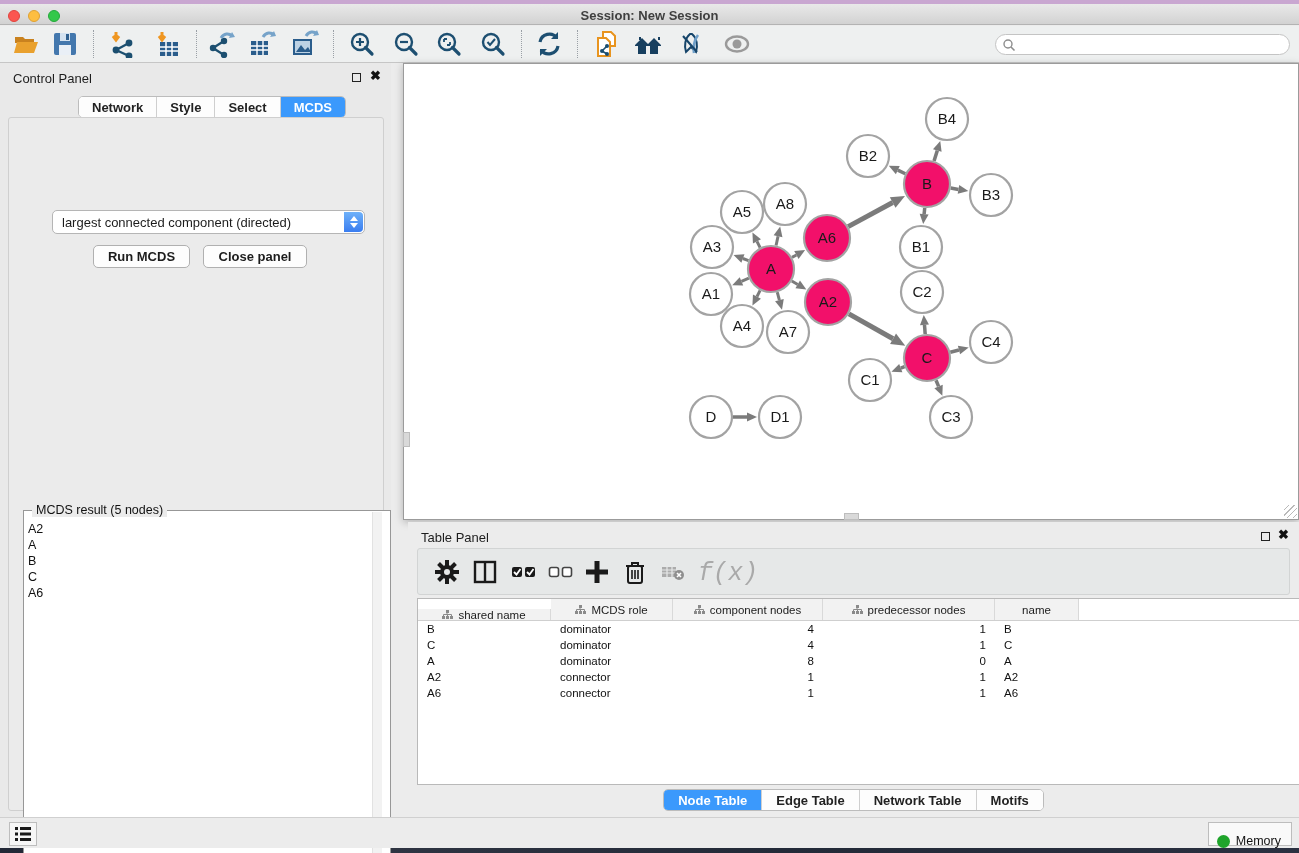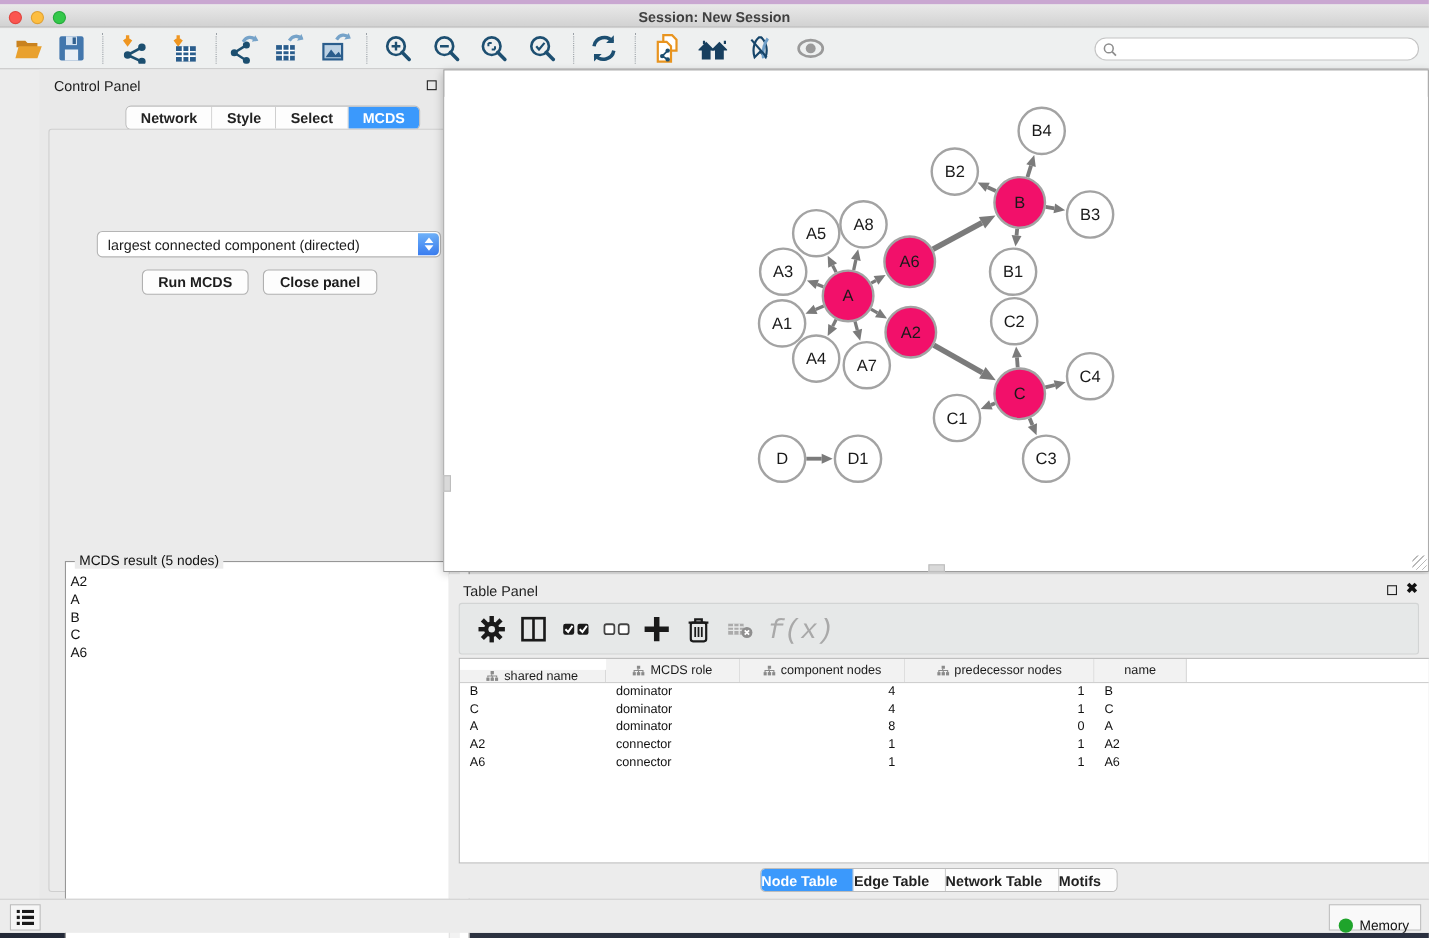--- a/index.html
+++ b/index.html
@@ -22,21 +22,21 @@
 
   
   .toolbar { position:absolute; left:0; top:26px; width:1299px; height:37px;
     background:#eef0f0; border-bottom:1px solid #c6c6c6; }
   .tb-icon { position:absolute; top:4px; width:28px; height:28px; cursor:default; }
   .tb-div { position:absolute; top:4px; height:28px; border-left:1px dotted #9aa0a6; width:0; }
   .searchbox { position:absolute; left:995px; top:8px; width:295px; height:21px;
     background:#fff; border:1px solid #c4c4c4; border-radius:11px; display:flex; align-items:center; padding-left:6px; }
 
   
-  .control-panel { position:absolute; left:0; top:63px; width:391px; height:754px; background:#e9e9e9;margin-left:36px; }
+  .control-panel { position:absolute; left:0; top:63px; width:391px; height:754px; background:#e9e9e9; }
   .panel-header { position:absolute; left:0; top:0; width:100%; height:28px; }
   .panel-title { position:absolute; left:13px; top:8px; font-size:13px; color:#1d1d1d; }
   .float-box { position:absolute; width:9px; height:9px; border:1.5px solid #222; top:10px; }
   .close-x { position:absolute; top:5px; font-size:13px; font-weight:bold; color:#111; }
   .cp-float { right:30px; } .cp-close { right:10px; }
 
   .cp-tabs { position:absolute; left:78px; top:33px; height:22px; display:flex;
     border:1px solid #bcbcbc; border-radius:5px; overflow:hidden; background:#fff; }
   .cp-tab { padding:3px 13px 4px 13px; font-size:13px; font-weight:600; color:#222;
     border-right:1px solid #cfcfcf; background:#fdfdfd; }
@@ -103,21 +103,21 @@
   .tp-th { background:#f2f2f2; border-right:1px solid #d9d9d9; font-size:11.5px; color:#1b1b1b;
     display:flex; align-items:center; justify-content:center; gap:5px; }
   .tp-row { display:flex; height:16px; }
   .tp-td { font-size:11.5px; color:#111; padding-top:2px; }
   .tp-td.l { text-align:left; padding-left:9px; }
   .tp-td.r { text-align:right; padding-right:9px; }
 
   .tp-tabs { position:absolute; left:0; top:267px; width:100%; display:flex; justify-content:center; }
   .tp-tabgroup { display:flex; border:1px solid #bcbcbc; border-radius:5px; overflow:hidden;
     background:#fff; height:22px; }
-  .tp-tab { padding:3px 14px 0 0; font-size:13px; font-weight:600; color:#222;
+  .tp-tab { padding:3px 14px 0 14px; font-size:13px; font-weight:600; color:#222;
     border-right:1px solid #cfcfcf; background:#fdfdfd; }
   .tp-tab:last-child { border-right:none; }
   .tp-tab.active { background:#3b99fc; color:#fff; }
 
   
   .statusbar { position:absolute; left:0; top:817px; width:1299px; height:31px;
     background:#ececec; border-top:1px solid #d0d0d0; }
   .list-btn { position:absolute; left:9px; top:4px; width:28px; height:24px;
     background:#f6f6f6; border:1px solid #bdbdbd; display:flex; align-items:center; justify-content:center; }
   .memory-btn { position:absolute; right:7px; top:4px; height:24px; padding:14px 10px 0 8px;

